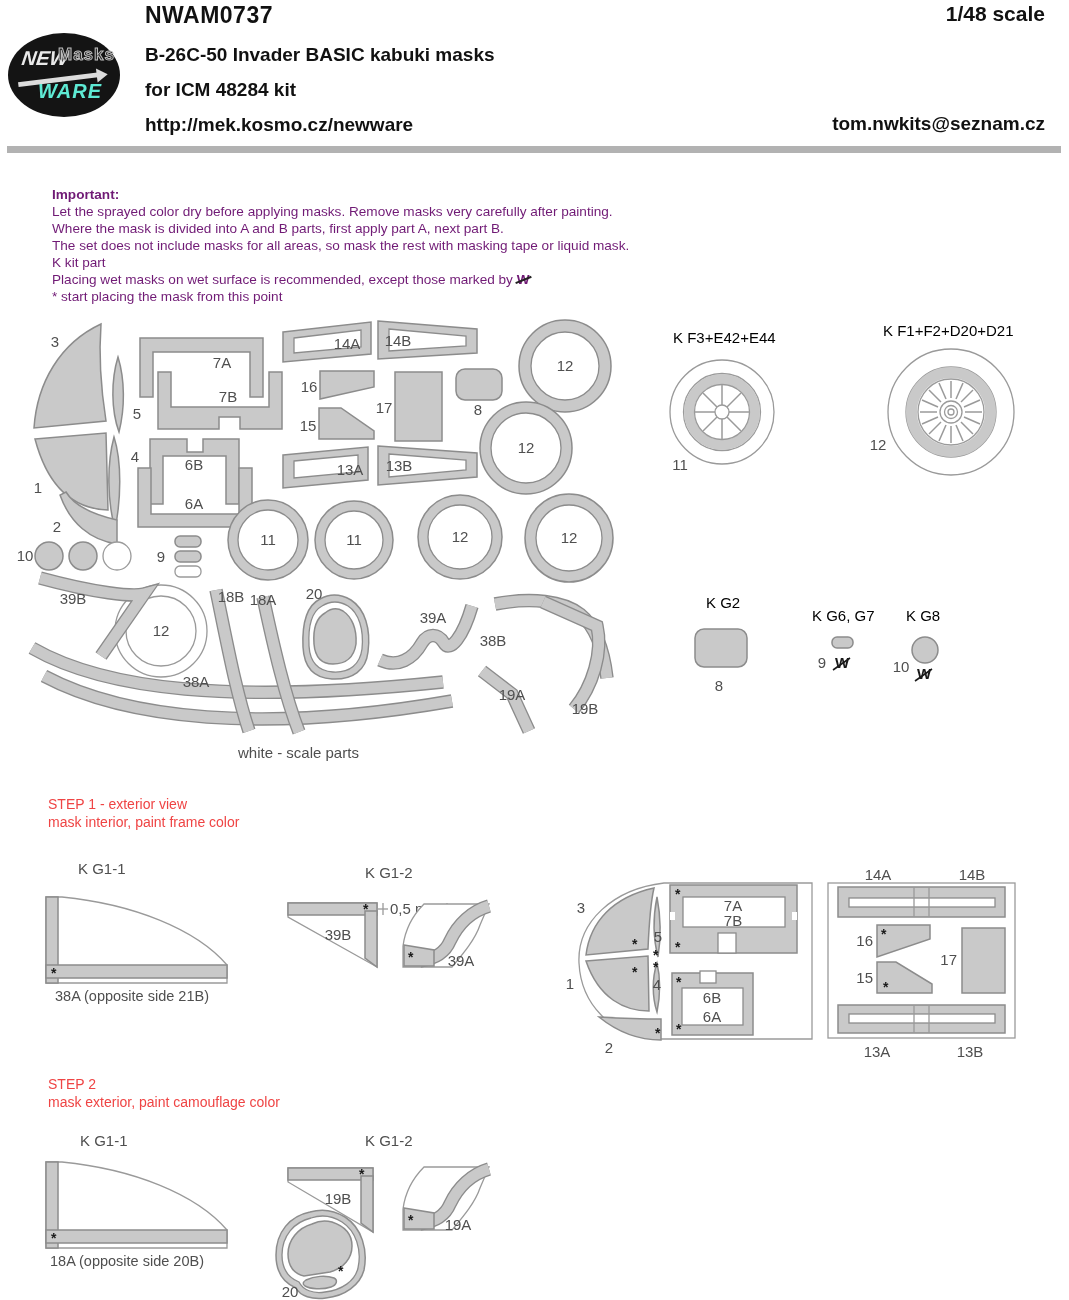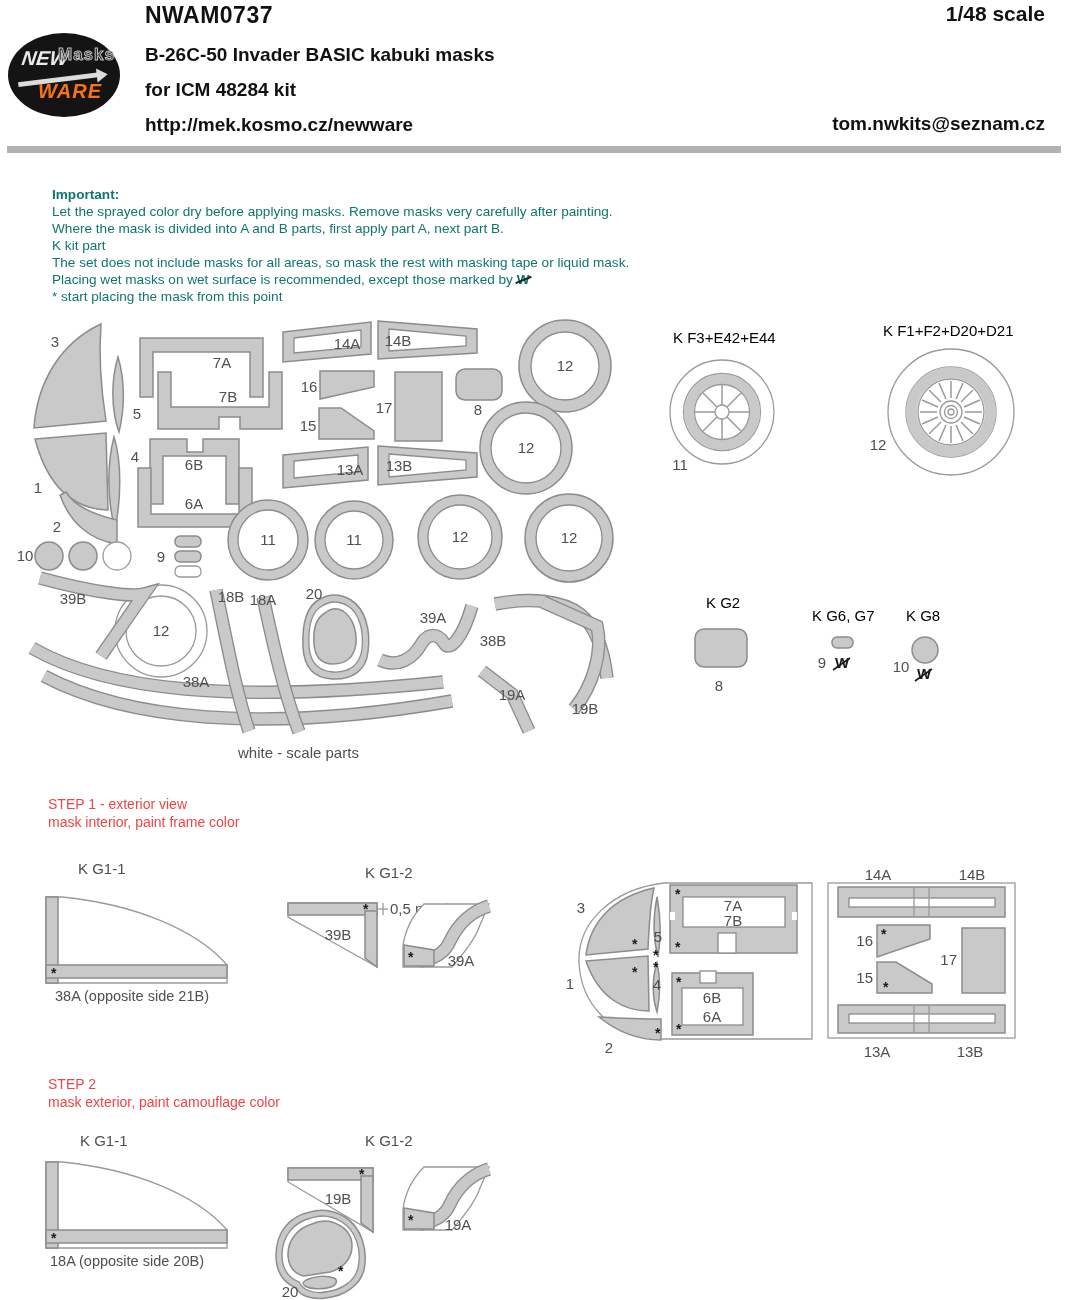--- a/index.html
+++ b/index.html
@@ -3,33 +3,33 @@
 <meta charset="utf-8">
 <style>
   html,body{margin:0;padding:0;background:#fff;}
   #page{position:relative;width:1069px;height:1300px;background:#fff;
         font-family:"Liberation Sans",sans-serif;color:#3b3b3b;overflow:hidden;}
   .abs{position:absolute;}
   
   .logo{left:8px;top:33px;width:112px;height:84px;background:#141414;border-radius:50%;}
   .logo-new{left:14px;top:14px;font-style:italic;font-weight:bold;font-size:20px;color:#e9e9e9;transform:skewX(-8deg);}
   .logo-masks{left:50px;top:12px;font-weight:bold;font-size:17px;color:#2c2c2c;-webkit-text-stroke:1px #bdbdbd;letter-spacing:1px;}
-  .logo-ware{left:30px;top:47px;font-style:italic;font-weight:bold;font-size:20px;color:#f97316;letter-spacing:1px;}
+  .logo-ware{left:30px;top:47px;font-style:italic;font-weight:bold;font-size:20px;color:#5eead4;letter-spacing:1px;}
   .logo-arrow{left:10px;top:44px;width:84px;height:0;border-top:5px solid #dcdcdc;transform:rotate(-7deg);}
   .logo-arrow::after{content:"";position:absolute;right:-13px;top:-9px;border:7px solid transparent;border-left:11px solid #dcdcdc;}
   .hd{font-weight:bold;color:#111;text-align:right;}
   .code{left:145px;top:2px;font-size:23px;letter-spacing:0.5px;}
   .title{left:145px;top:44px;font-size:19px;}
   .subtitle{left:145px;top:79px;font-size:19px;}
   .url{left:145px;top:114px;font-size:19px;}
   .scale{right:24px;top:2px;font-size:21px;}
   .email{right:24px;top:113px;font-size:19px;}
   .rule{left:7px;top:146px;width:1054px;height:7px;background:#b2b2b2;}
   
-  .important{left:52px;top:186px;font-size:13.6px;line-height:17px;color:#0f766e;}
+  .important{left:52px;top:186px;font-size:13.6px;line-height:17px;color:#701a75;}
   .important .h{font-weight:bold;}
   .wcross{position:relative;font-weight:bold;display:inline-block;}
   .wcross::after{content:"";position:absolute;left:-2px;right:-2px;top:46%;border-top:2px solid #222;transform:rotate(-22deg);}
   
   .cap{font-size:15px;color:#4f4f4f;}
   .steph{font-size:14px;color:#ef4444;line-height:18px;}
   
   svg text{font-family:"Liberation Sans",sans-serif;}
   .m{fill:#c9c9c9;stroke:#8c8c8c;stroke-width:1.5;}
   .wfill{fill:#ffffff;stroke:#8c8c8c;stroke-width:1.3;}
@@ -63,22 +63,22 @@
   <div class="abs hd subtitle">for ICM 48284 kit</div>
   <div class="abs hd url">http://mek.kosmo.cz/newware</div>
   <div class="abs hd scale">1/48 scale</div>
   <div class="abs hd email">tom.nwkits@seznam.cz</div>
   <div class="abs rule"></div>
 
   <div class="abs important">
     <div class="h">Important:</div>
     <div>Let the sprayed color dry before applying masks. Remove masks very carefully after painting.</div>
     <div>Where the mask is divided into A and B parts, first apply part A, next part B.</div>
+    <div>The set does not include masks for all areas, so mask the rest with masking tape or liquid mask.</div>
     <div>K kit part</div>
-    <div>The set does not include masks for all areas, so mask the rest with masking tape or liquid mask.</div>
     <div><span>Placing wet masks on wet surface is recommended, except those marked by </span><span class="wcross">W</span></div>
     <div>* start placing the mask from this point</div>
   </div>
 
   <div class="abs cap" style="left:238px;top:744px;">white - scale parts</div>
   <div class="abs steph" style="left:48px;top:795px;">STEP 1 - exterior view</div>
   <div class="abs steph" style="left:48px;top:813px;">mask interior, paint frame color</div>
   <div class="abs cap" style="left:78px;top:860px;">K G1-1</div>
   <div class="abs cap" style="left:365px;top:864px;">K G1-2</div>
   <div class="abs cap" style="left:55px;top:988px;font-size:14.5px;">38A (opposite side 21B)</div>

